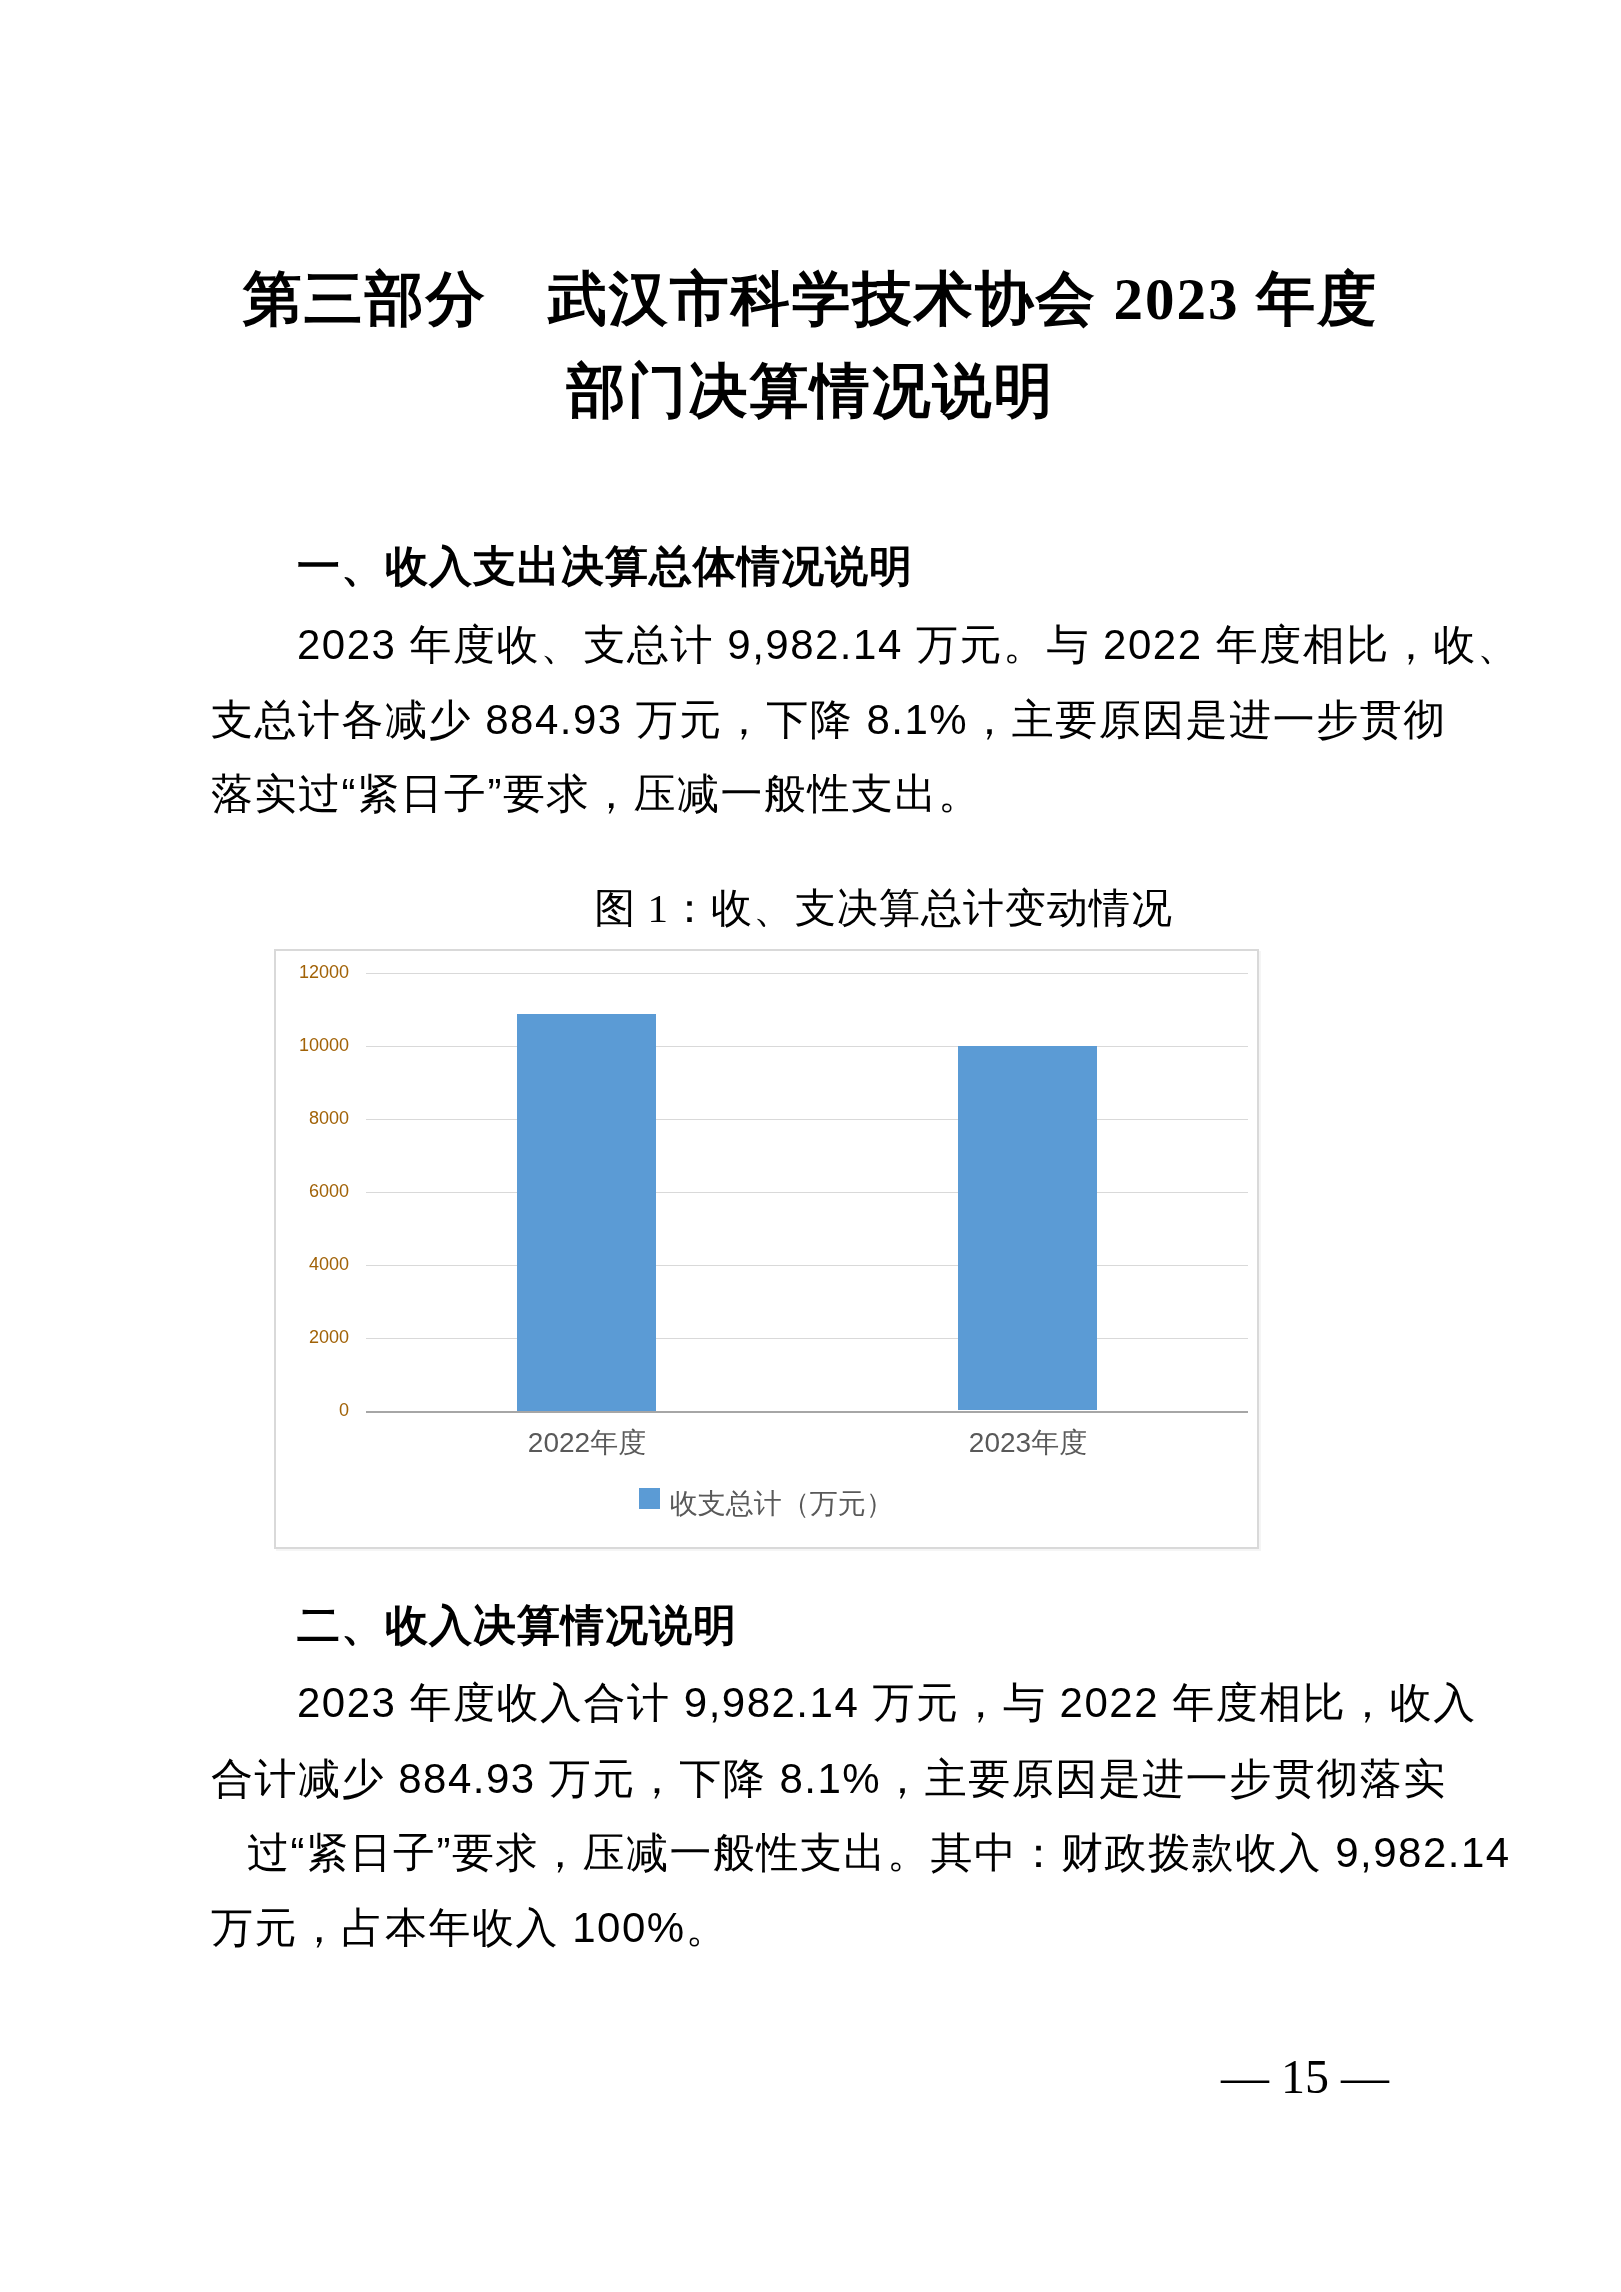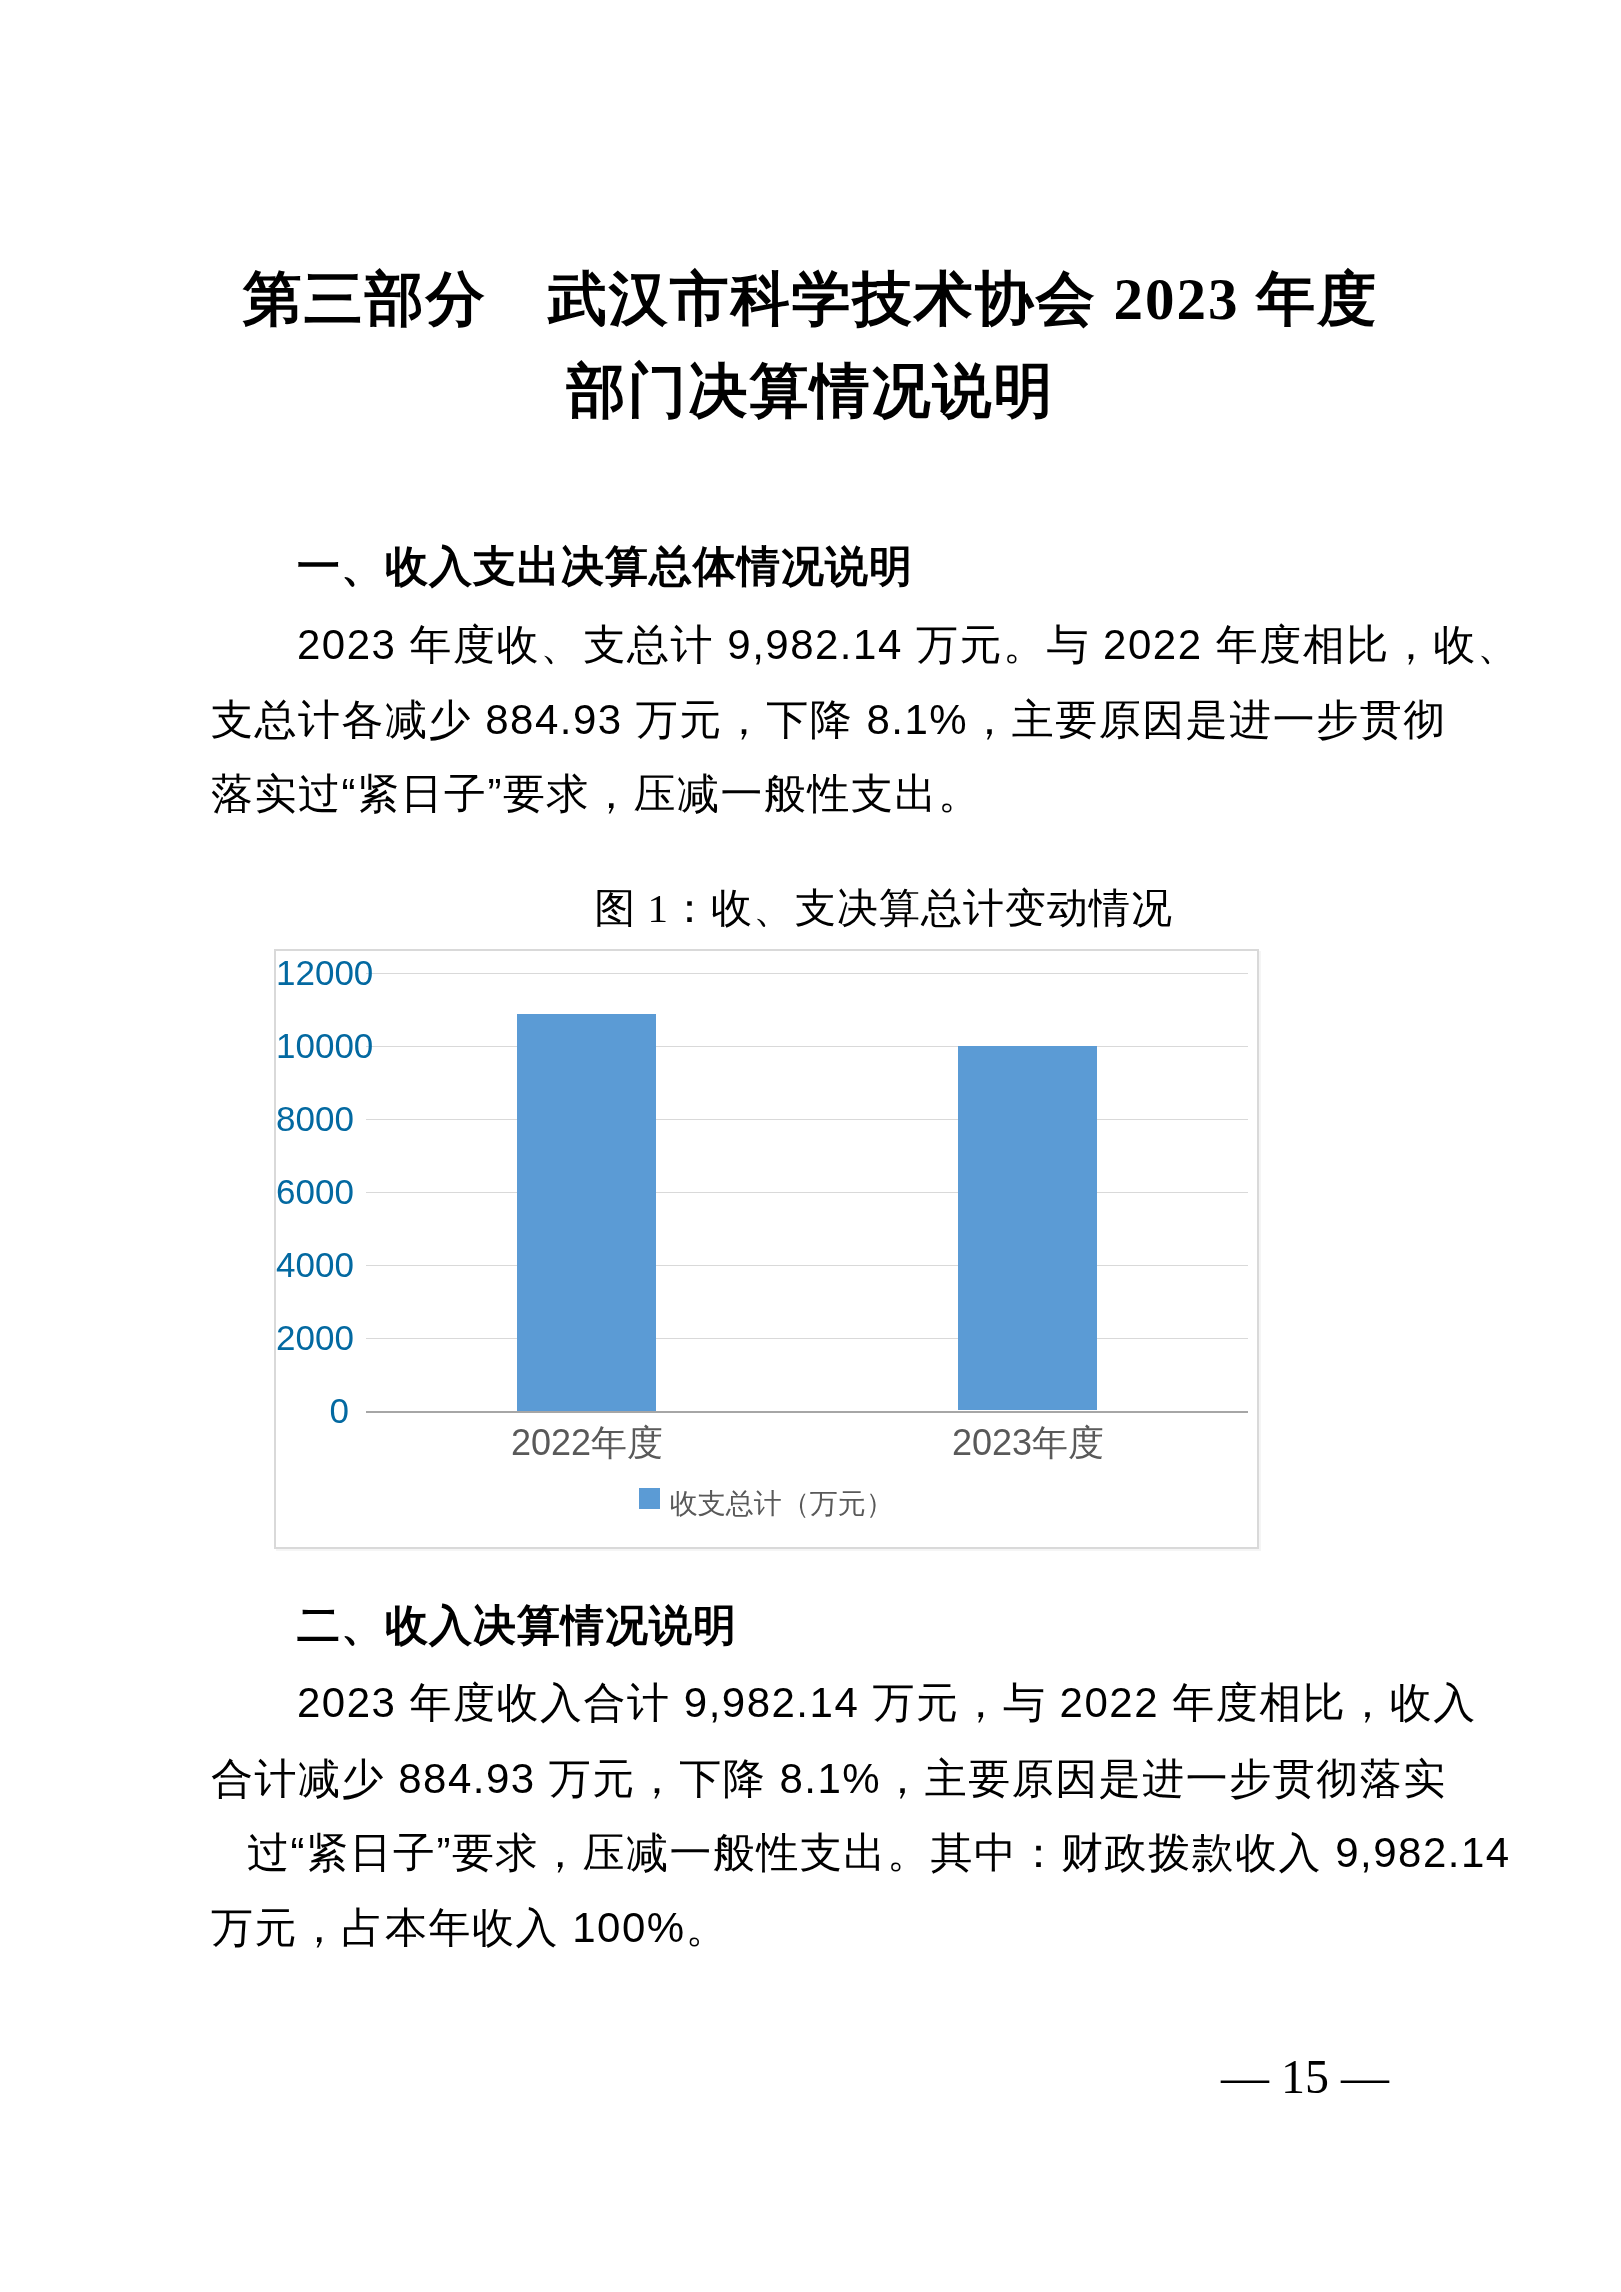--- a/index.html
+++ b/index.html
@@ -59,30 +59,30 @@
     box-sizing:border-box;
     background:#ffffff;
     border:2px solid #d9d9d9;
     box-shadow:2px 2px 0 rgba(0,0,0,0.04);
   }
   .gridline { position:absolute; height:1px; background:#d9d9d9; }
   .baseline { position:absolute; height:2px; background:#a6a6a6; }
   .tick-label {
     position:absolute;
     font-family:"Liberation Sans", sans-serif;
-    font-size:35px; line-height:29px;
-    color:#0369a1;
+    font-size:18px; line-height:29px;
+    color:#a16207;
     text-align:right;
     white-space:nowrap;
   }
   .bar { position:absolute; }
   .cat-label {
     position:absolute;
     font-family:"Liberation Sans", sans-serif;
-    font-size:36px; line-height:33px;
+    font-size:28px; line-height:33px;
     color:#595959;
     text-align:center;
     white-space:nowrap;
   }
   .legend-row {
     position:absolute; left:0; right:0;
     display:flex; justify-content:center; align-items:flex-start;
     gap:9.8px;
   }
   .legend-swatch { width:20.6px; height:20.6px; }

